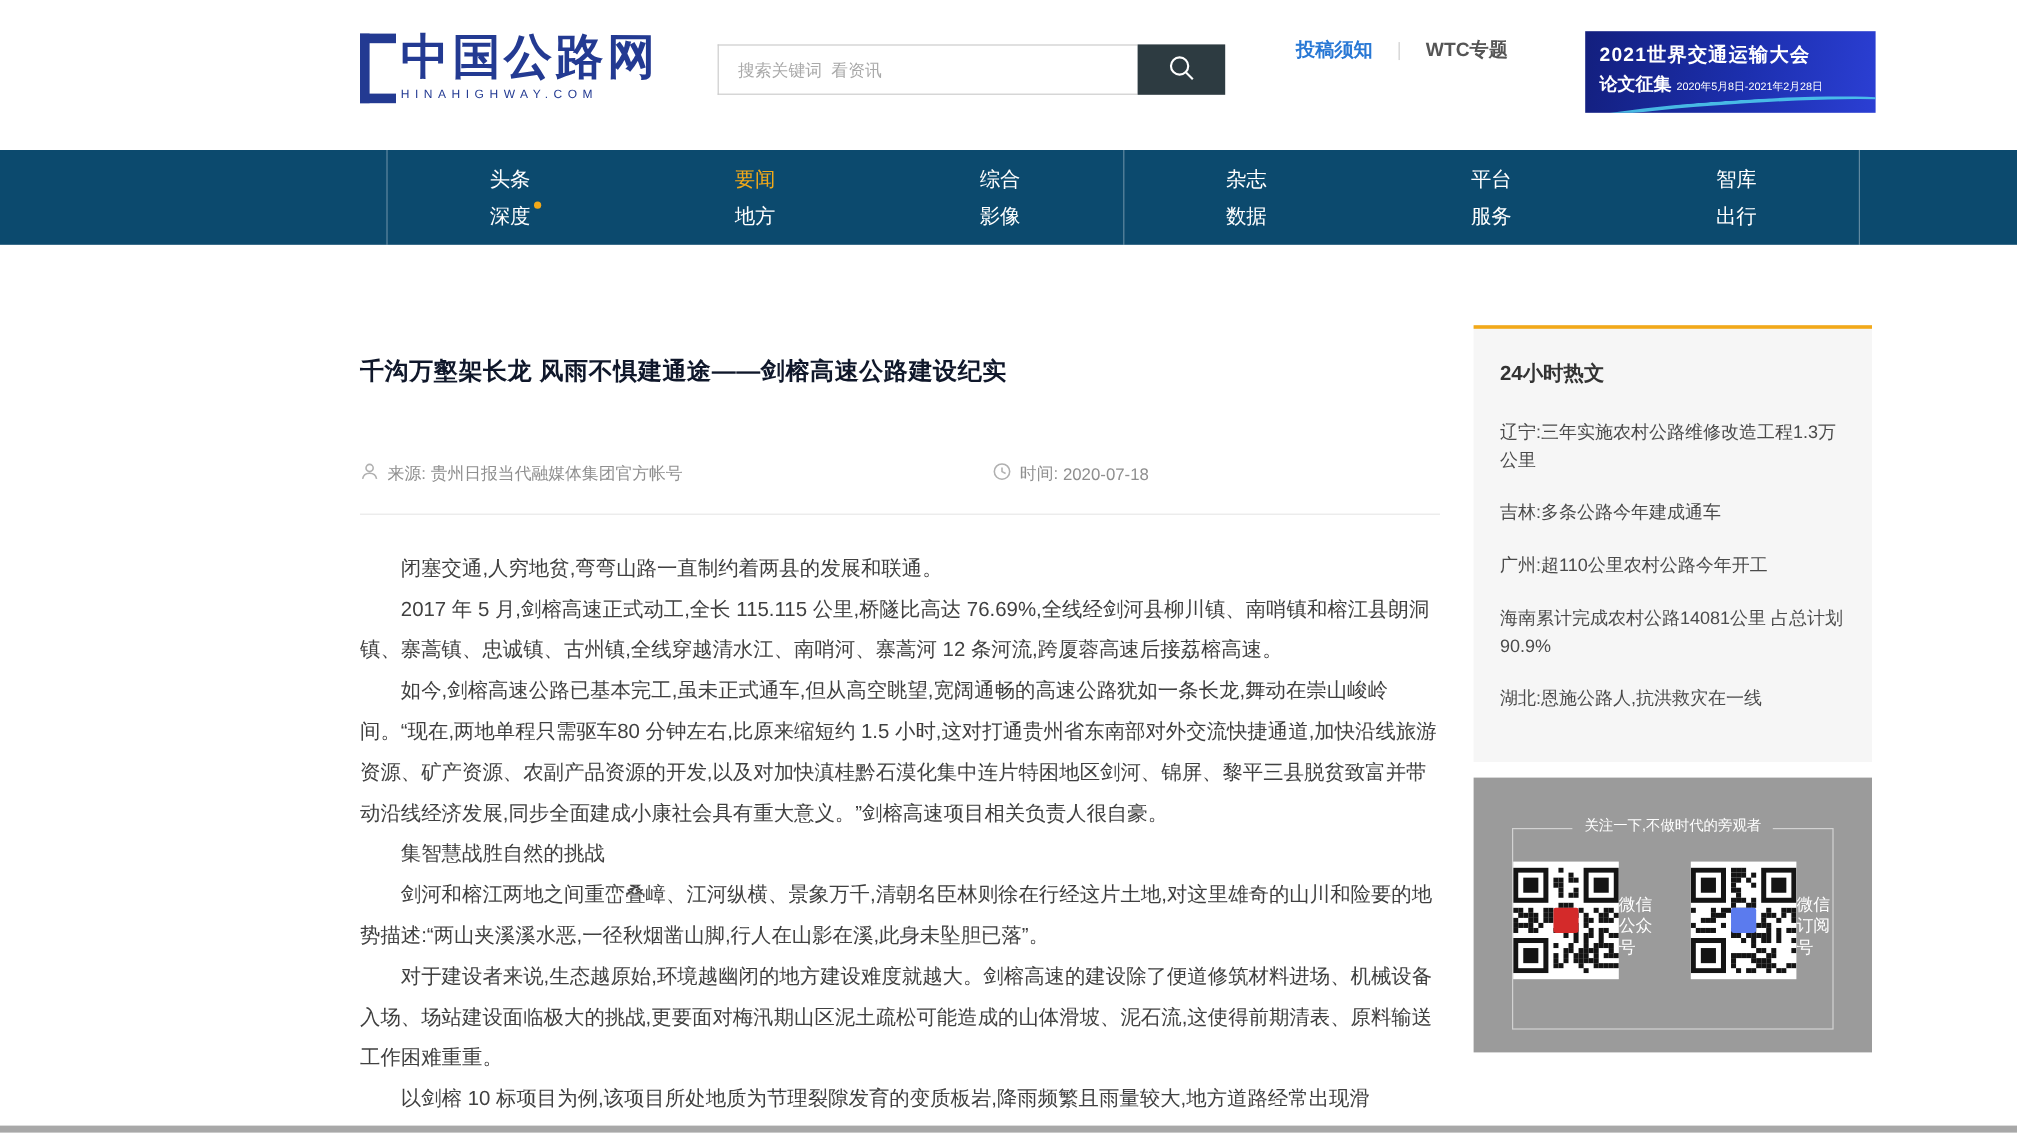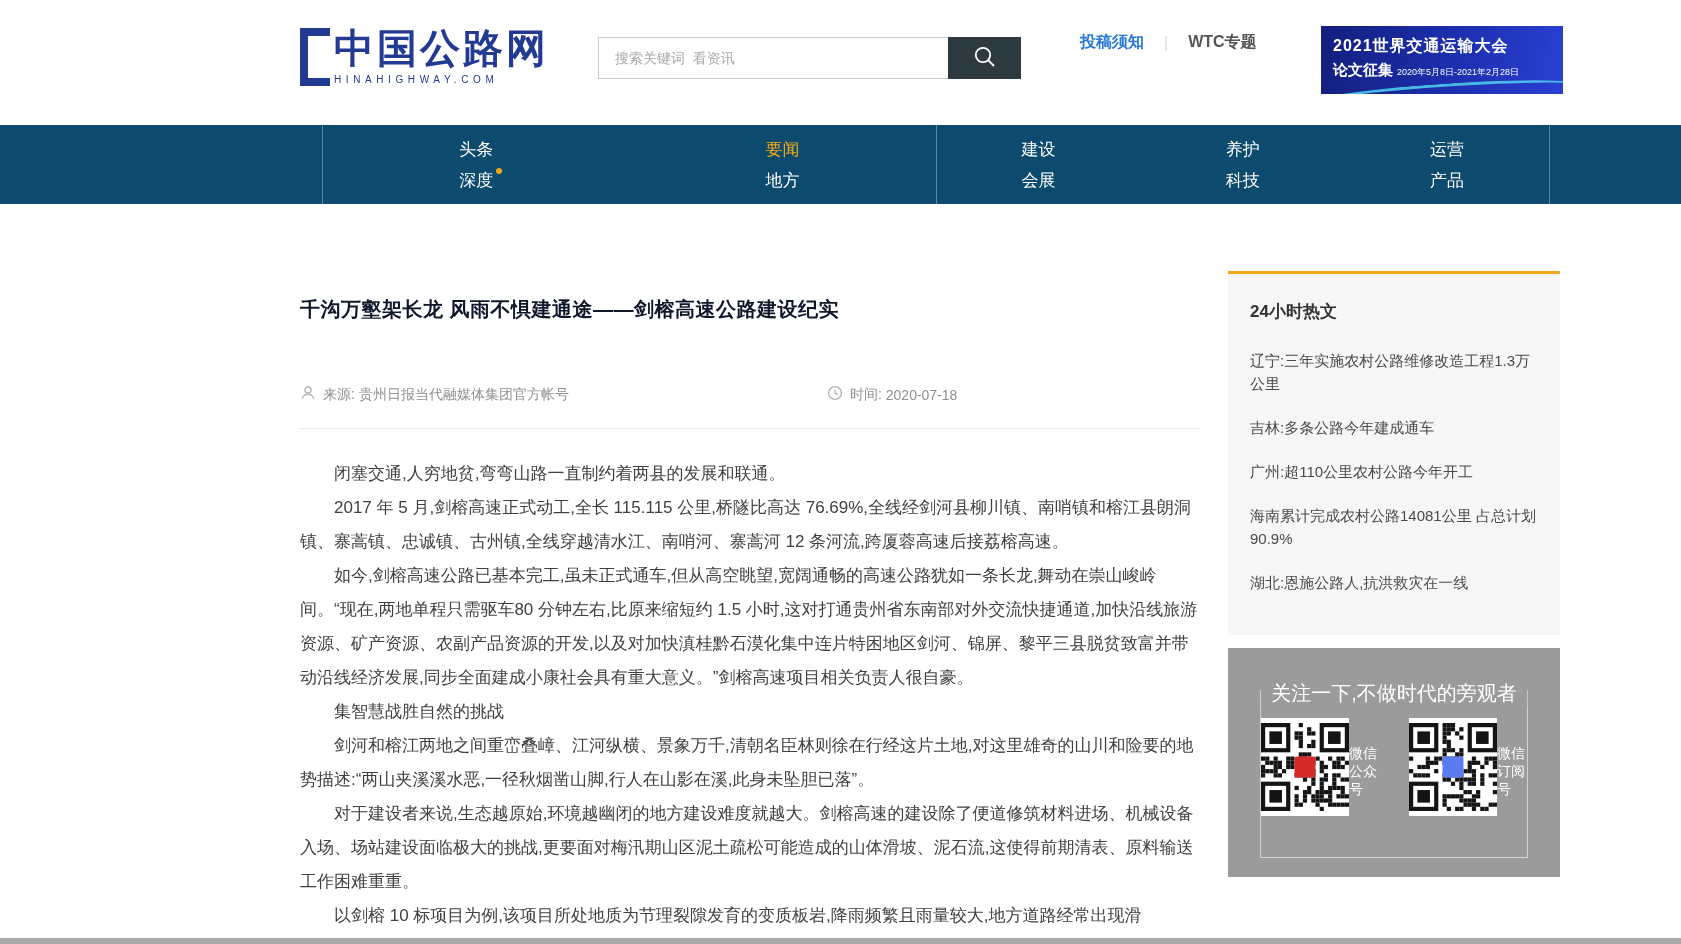--- a/index.html
+++ b/index.html
@@ -53,21 +53,21 @@
   .article-body { margin-top:28px; font-size:17px; line-height:34px; color:#404040; }
   .article-body p { text-indent:2em; margin:0; }
 
   
   .hot-box { position:absolute; left:1228px; top:271px; width:332px; min-height:349px; background:#f6f6f6; border-top:3px solid #f2a919; padding:26px 24px 20px 22px; }
   .hot-title { font-size:17px; font-weight:bold; color:#333; margin-bottom:26px; }
   .hot-item { font-size:15px; color:#4a4a4a; line-height:23px; margin-bottom:21px; cursor:pointer; }
 
   .follow-box { position:absolute; left:1228px; top:648px; width:332px; height:229px; background:#9b9b9b; }
   .follow-frame { position:absolute; left:32px; right:32px; top:42px; bottom:19px; border:1px solid rgba(255,255,255,.55); }
-  .follow-title { position:absolute; top:-11px; left:50%; transform:translateX(-50%); background:#9b9b9b; padding:0 10px; color:#fff; font-size:20px; white-space:nowrap; }
+  .follow-title { position:absolute; top:-11px; left:50%; transform:translateX(-50%); background:#9b9b9b; padding:0 10px; color:#fff; font-size:12px; white-space:nowrap; }
   .qr-row { position:absolute; left:0; right:0; top:27px; display:flex; justify-content:center; gap:30px; }
   .qr-cell { display:flex; flex-direction:row; align-items:center; }
   .qr-tile { width:98px; height:98px; background:#fff; display:flex; align-items:center; justify-content:center; }
   .qr-label { margin-top:10px; color:#fff; font-size:14px; }
 
   .bottom-strip { position:absolute; left:0; top:938px; width:1681px; height:6px; background:#a8a8a8; }
 </style>
 </head>
 <body>
 
@@ -113,33 +113,37 @@
     <div class="nav-inner">
       <div class="nav-group">
         <div class="nav-col">
           <span class="nav-cell">头条</span>
           <span class="nav-cell"><span>深度</span><span class="nav-dot"></span></span>
         </div>
         <div class="nav-col">
           <span class="nav-cell active">要闻</span>
           <span class="nav-cell">地方</span>
         </div>
+        <div class="nav-col">
+          <span class="nav-cell">综合</span>
+          <span class="nav-cell">影像</span>
+        </div>
       </div>
       <div class="nav-group">
         <div class="nav-col">
-          <span class="nav-cell">建设</span>
-          <span class="nav-cell">会展</span>
-        </div>
-        <div class="nav-col">
-          <span class="nav-cell">养护</span>
-          <span class="nav-cell">科技</span>
-        </div>
-        <div class="nav-col">
-          <span class="nav-cell">运营</span>
-          <span class="nav-cell">产品</span>
+          <span class="nav-cell">杂志</span>
+          <span class="nav-cell">数据</span>
+        </div>
+        <div class="nav-col">
+          <span class="nav-cell">平台</span>
+          <span class="nav-cell">服务</span>
+        </div>
+        <div class="nav-col">
+          <span class="nav-cell">智库</span>
+          <span class="nav-cell">出行</span>
         </div>
       </div>
     </div>
   </div>
 
   <div class="article">
     <h1 class="article-title">千沟万壑架长龙 风雨不惧建通途——剑榕高速公路建设纪实</h1>
     <div class="article-meta">
       <span class="meta-item">
         <span>

